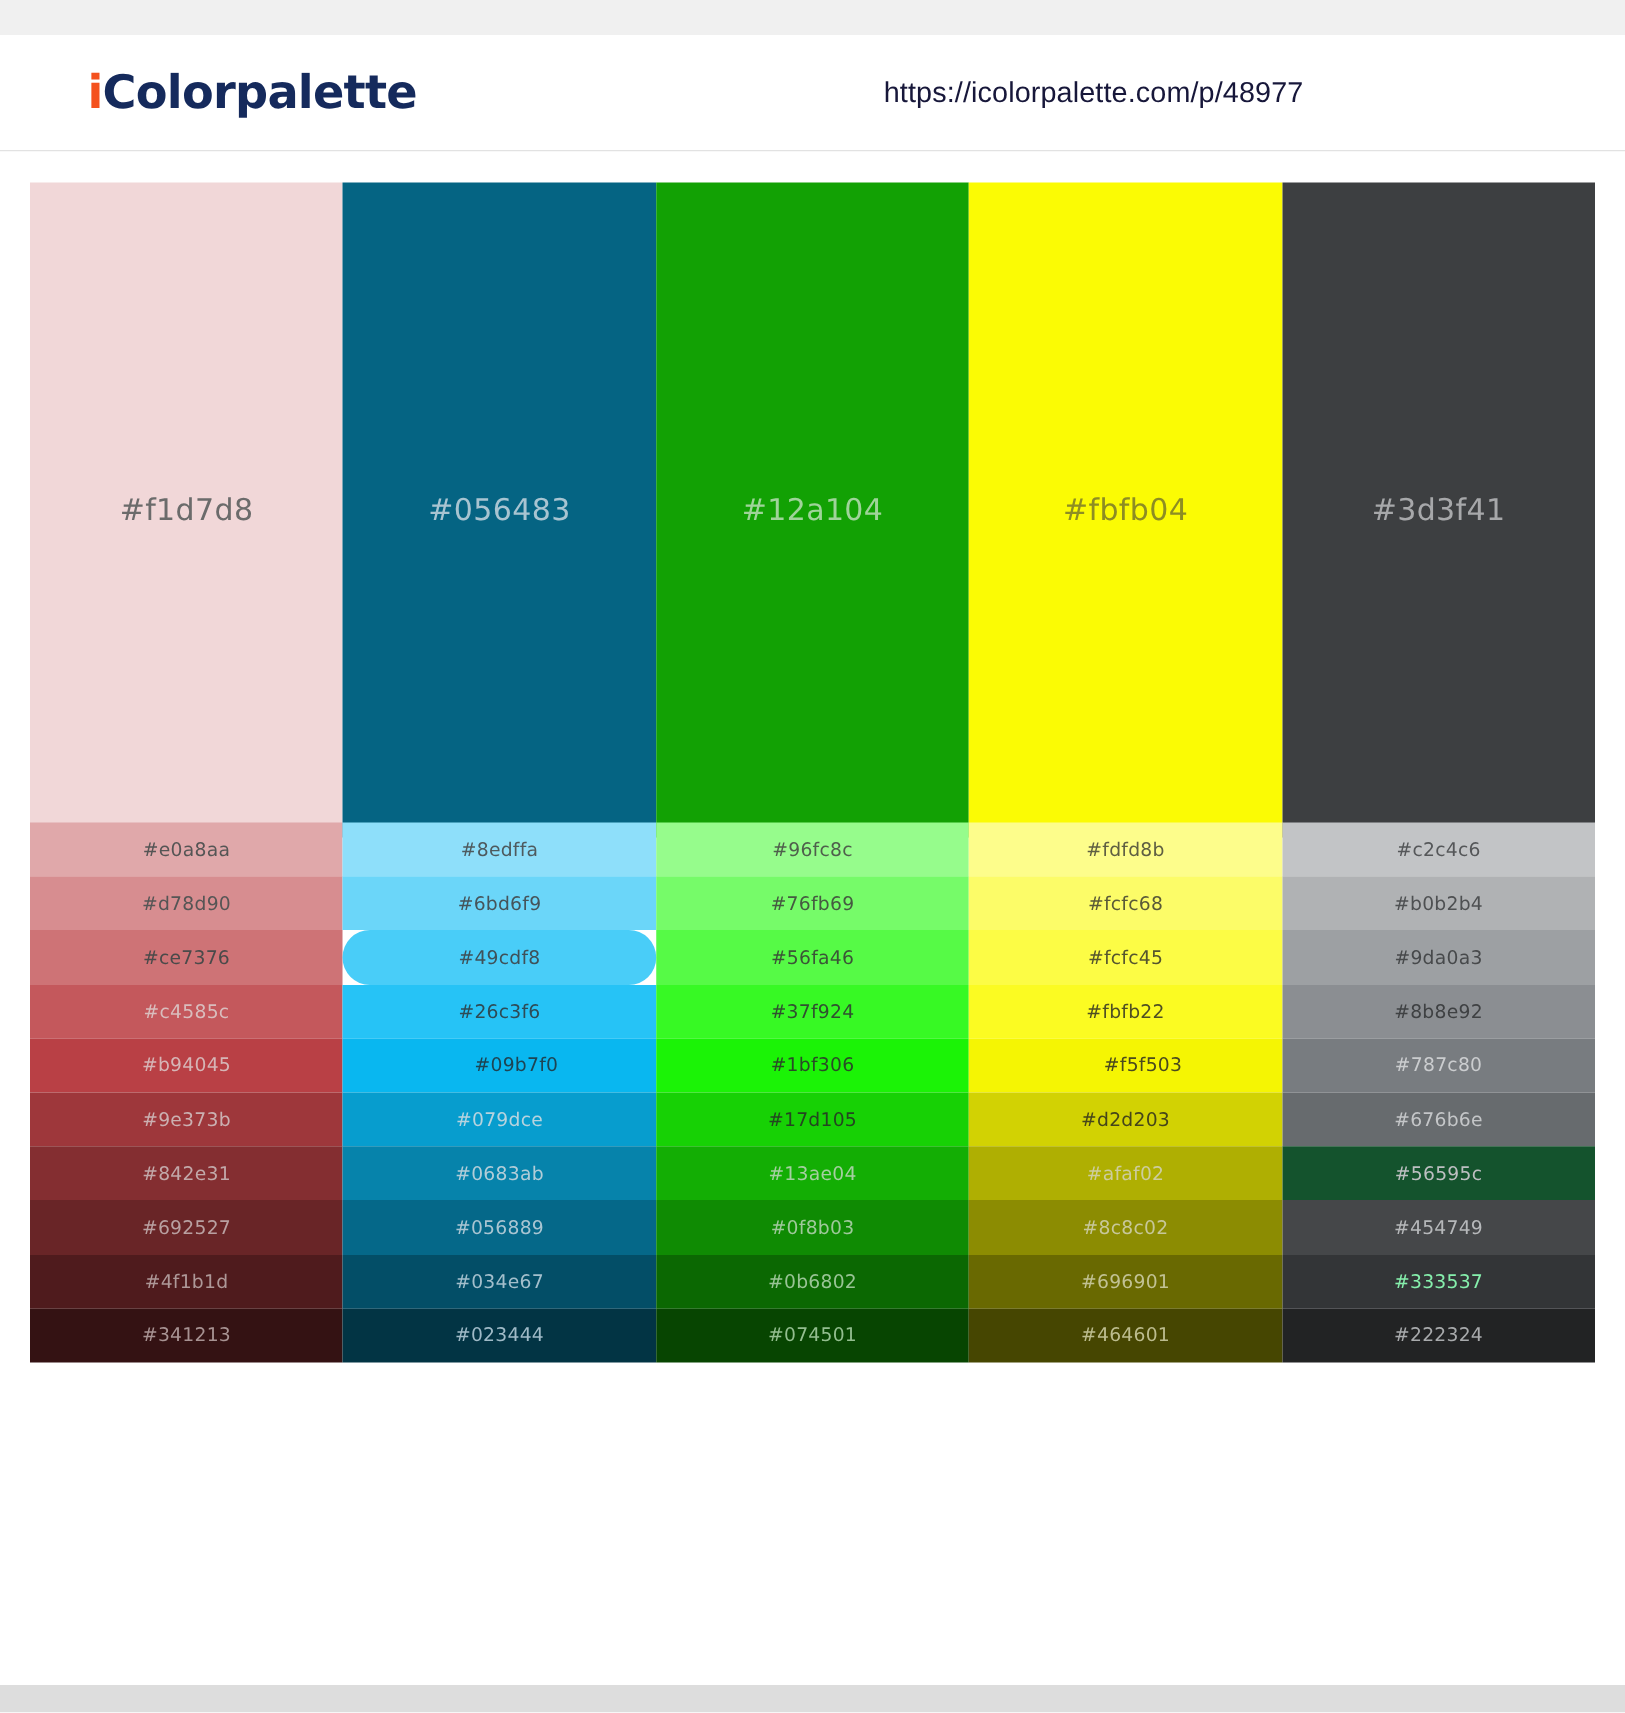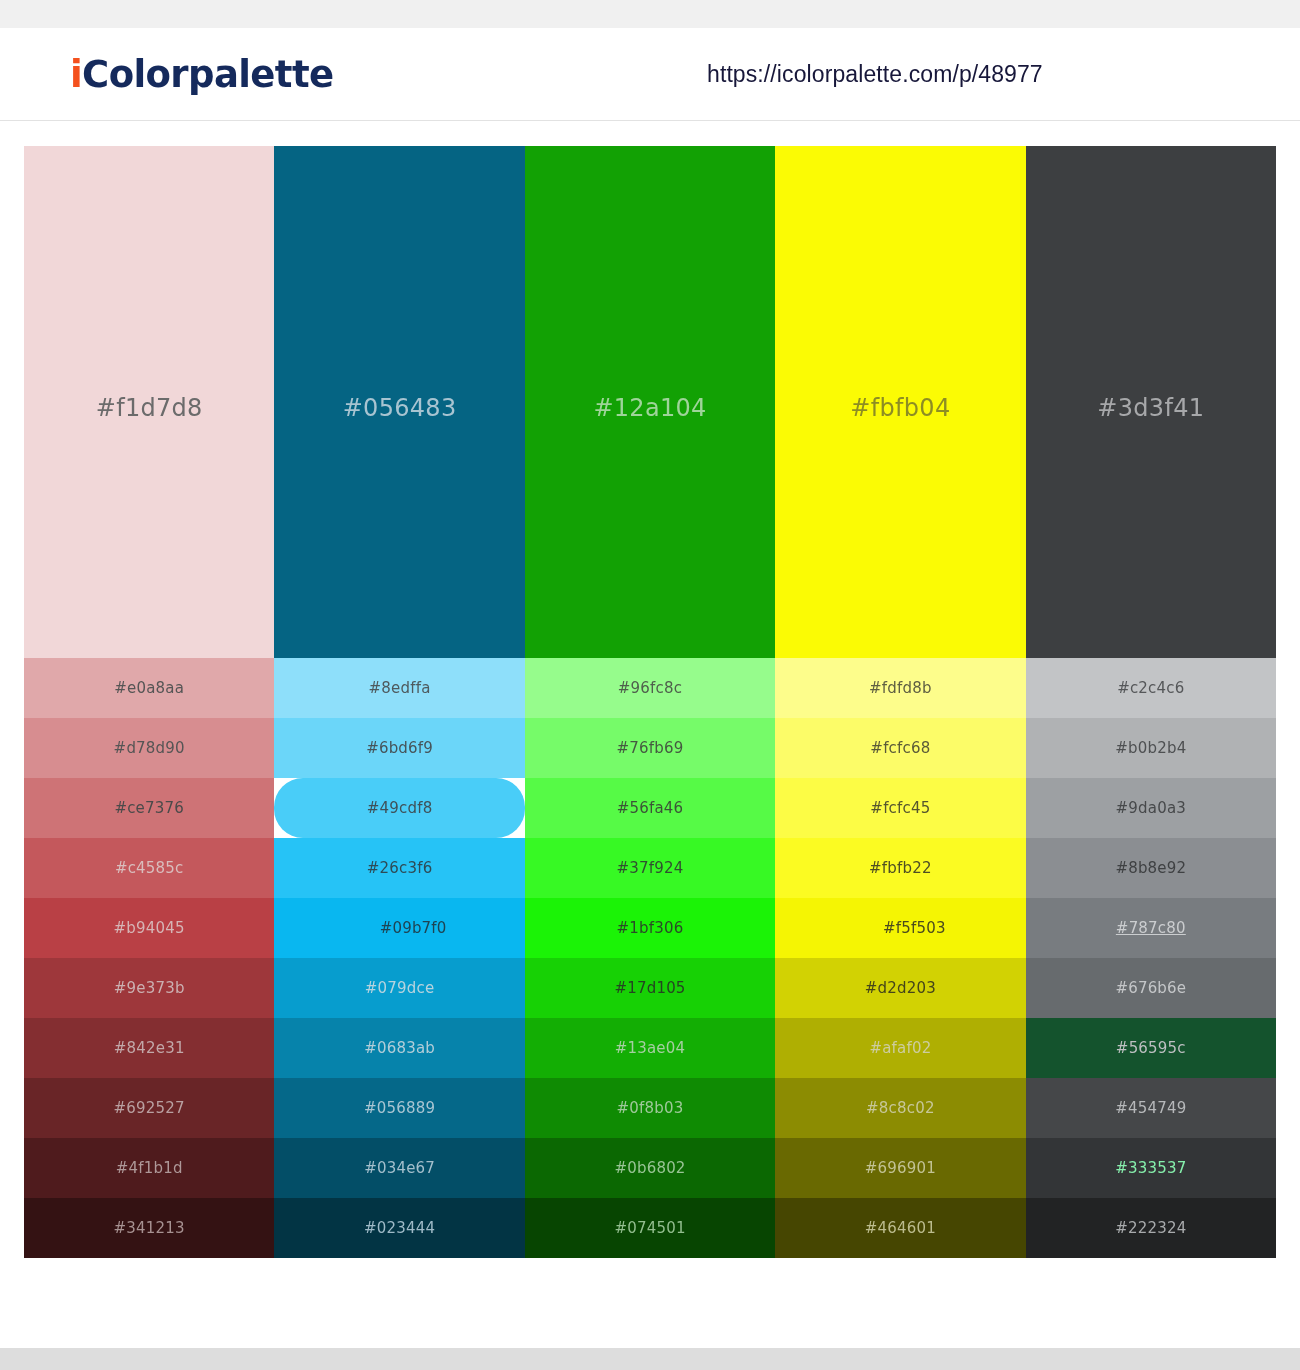--- a/index.html
+++ b/index.html
@@ -82,21 +82,21 @@
     letter-spacing: 0.3px;
     font-family: "DejaVu Sans", "Liberation Sans", sans-serif;
   }
 
   
   .shade-grid {
     position: absolute;
     left: 24px;
     top: 658px;
     width: 1252px;
-    height: 600px;
+    height: 432px;
     display: flex;
   }
   .shade-col {
     flex: 1 1 0;
     display: flex;
     flex-direction: column;
   }
   .shade-cell {
     flex: 1 1 0;
     display: flex;
@@ -287,21 +287,21 @@
         <div class="shade-cell" style="background: rgb(176, 178, 180);">
           <span class="hexlabel" style="color: rgb(78, 80, 82);">#b0b2b4</span>
         </div>
         <div class="shade-cell" style="background: rgb(157, 160, 163);">
           <span class="hexlabel" style="color: rgb(71, 73, 75);">#9da0a3</span>
         </div>
         <div class="shade-cell" style="background: rgb(139, 142, 146);">
           <span class="hexlabel" style="color: rgb(63, 65, 67);">#8b8e92</span>
         </div>
         <div class="shade-cell" style="background: rgb(120, 124, 128);">
-          <span class="hexlabel" style="color: rgb(203, 205, 207); text-decoration: underline;">#787c80</span>
+          <span class="hexlabel" style="color: rgb(203, 205, 207);">#787c80</span>
         </div>
         <div class="shade-cell" style="background: rgb(103, 107, 110);">
           <span class="hexlabel" style="color: rgb(196, 198, 200);">#676b6e</span>
         </div>
         <div class="shade-cell" style="background: #14532d;">
           <span class="hexlabel" style="color: rgb(189, 191, 193);">#56595c</span>
         </div>
         <div class="shade-cell" style="background: rgb(69, 71, 73);">
           <span class="hexlabel" style="color: rgb(182, 184, 186);">#454749</span>
         </div>

